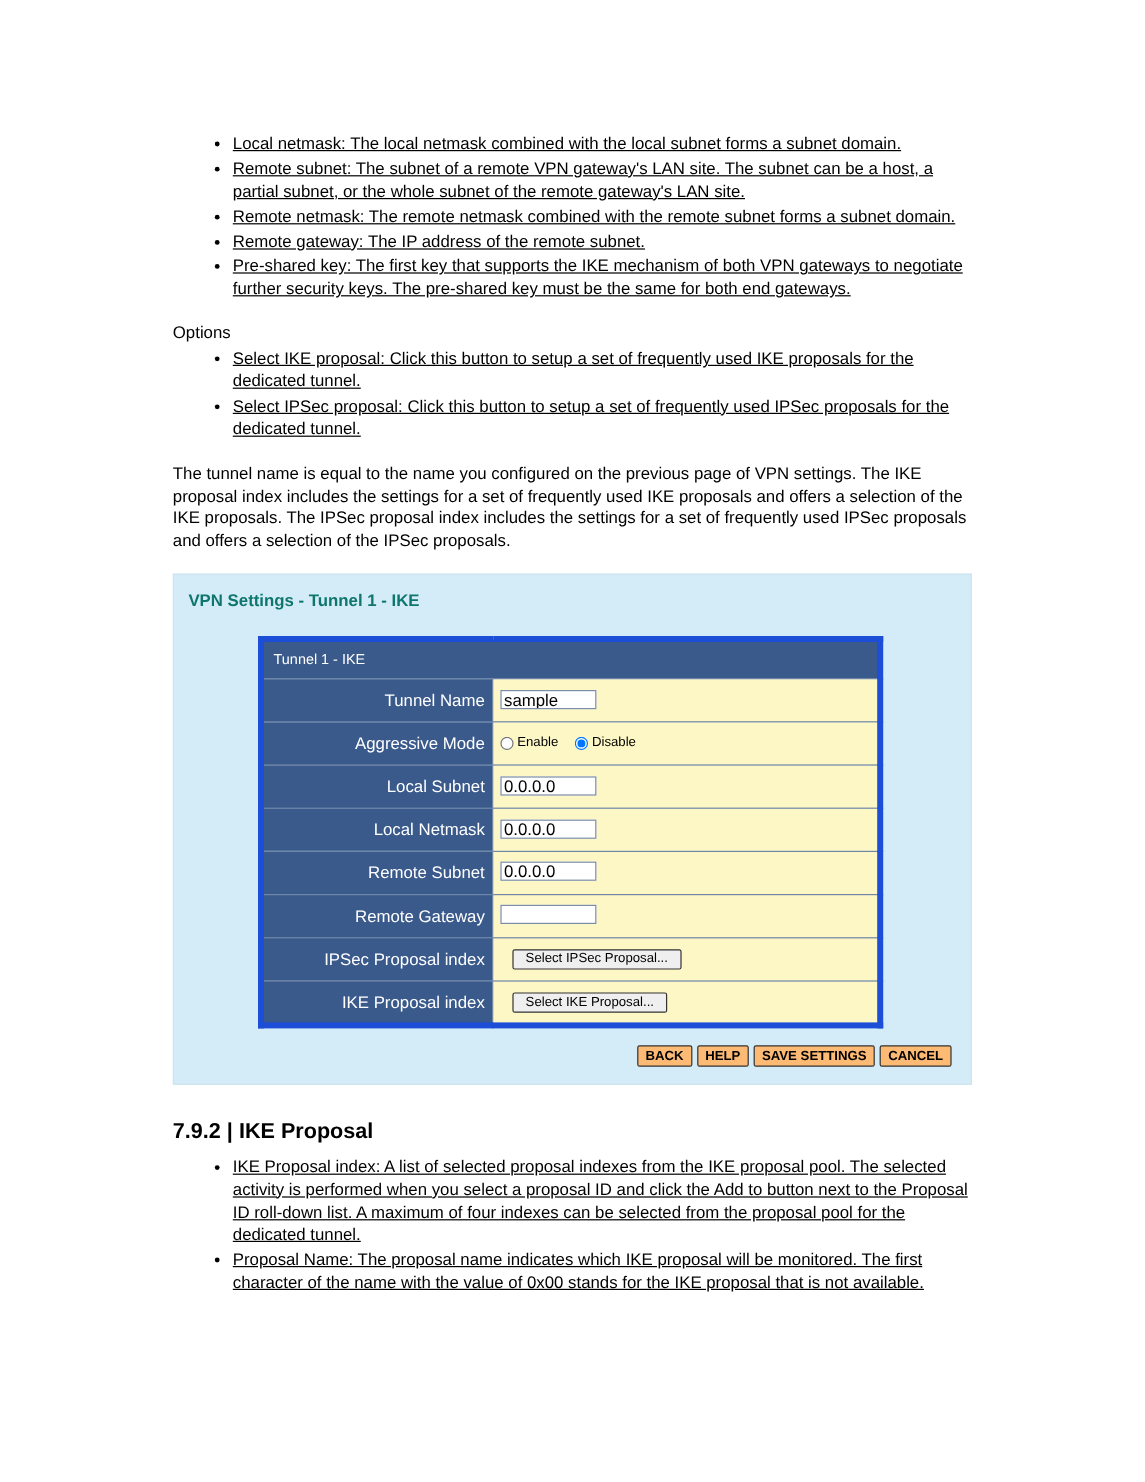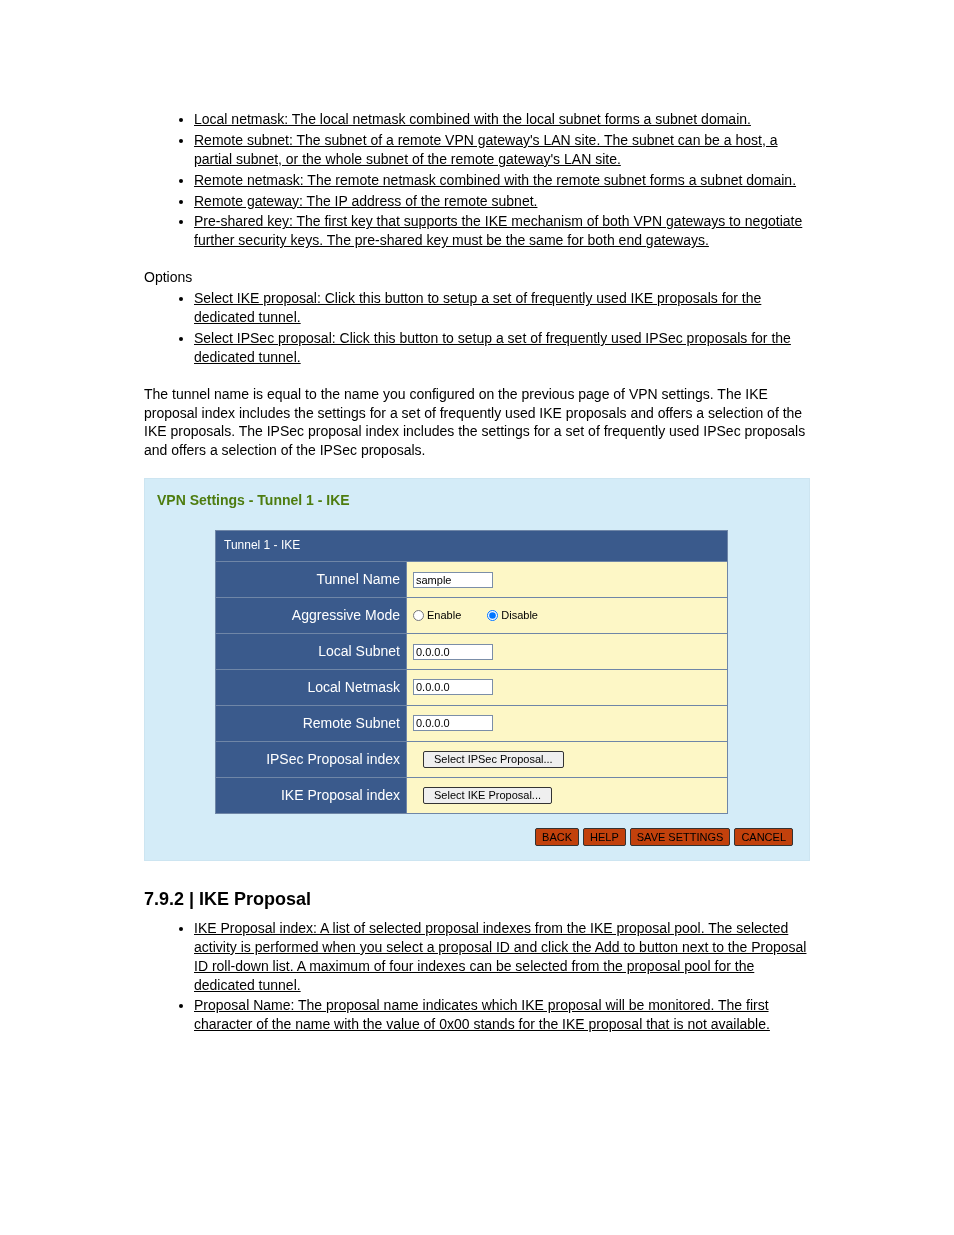--- a/index.html
+++ b/index.html
@@ -34,30 +34,30 @@
     margin-top: 18px;
     width: 666px;
     background: #d4ecf8;
     border: 1px solid #cde5f1;
     box-sizing: border-box;
   }
   .panel-inner {
     padding: 8px 10px 4px 10px;
   }
   .panel-title {
-    color: #4d7c0f;
+    color: #0f766e;
     font-weight: bold;
     font-size: 14px;
     margin: 4px 0 14px 2px;
     font-family: Verdana, Arial, sans-serif;
   }
   table.form-table {
     border-collapse: collapse;
     margin-left: 60px;
-    border: 1px solid #1d4ed8;
+    border: 5px solid #1d4ed8;
     margin-top: 20px;
   }
   table.form-table td {
     border: 1px solid #6f86a7;
     padding: 0;
     vertical-align: middle;
   }
   td.label-col {
     background: #3a5a8c;
   }
@@ -85,32 +85,32 @@
   }
   .val {
     font-family: Arial, sans-serif;
     font-size: 11px;
     padding: 5px 6px;
     width: 320px;
     box-sizing: border-box;
   }
   .txt-input {
     font-family: Arial, sans-serif;
-    font-size: 11px;
+    font-size: 14px;
     width: 80px;
     height: 16px;
     border: 1px solid #7b8ea8;
     background: #fff;
     padding: 0 2px;
     box-sizing: border-box;
   }
   .radio-row {
     display: flex;
     align-items: flex-end;
-    gap: 26px;
+    gap: 14px;
     font-family: Arial, sans-serif;
     font-size: 11px;
     color: #000;
   }
   .radio-opt {
     display: inline-flex;
     align-items: center;
     gap: 3px;
   }
   .radio-opt input {
@@ -133,27 +133,28 @@
   }
   .footer-row {
     display: flex;
     justify-content: flex-end;
     gap: 4px;
     padding: 14px 6px 10px 0;
   }
   .foot-btn {
     font-family: Arial, sans-serif;
     font-size: 11px;
-    background: #c2410c;
+    background: #fdba74;
     border: 1px solid #333;
     border-radius: 2px;
     padding: 1px 6px;
     height: 18px;
     line-height: 14px;
     cursor: pointer;
+    font-weight: bold;
   }
   .section-heading {
     font-weight: bold;
     font-size: 18px;
     margin: 26px 0 8px 0;
   }
 </style>
 </head>
 <body>
 
@@ -230,20 +231,28 @@
       <tr>
         <td class="label-col">
               <div class="lbl">Remote Subnet</div>
             </td>
         <td class="val-col">
               <div class="val"><input class="txt-input" value="0.0.0.0" style=""></div>
             </td>
       </tr>
       <tr>
         <td class="label-col">
+              <div class="lbl">Remote Gateway</div>
+            </td>
+        <td class="val-col">
+              <div class="val"><input class="txt-input" value="" style=""></div>
+            </td>
+      </tr>
+      <tr>
+        <td class="label-col">
               <div class="lbl">IPSec Proposal index</div>
             </td>
         <td class="val-col">
               <div class="val"><button class="sel-btn">Select IPSec Proposal...</button></div>
             </td>
       </tr>
       <tr>
         <td class="label-col">
               <div class="lbl">IKE Proposal index</div>
             </td>

